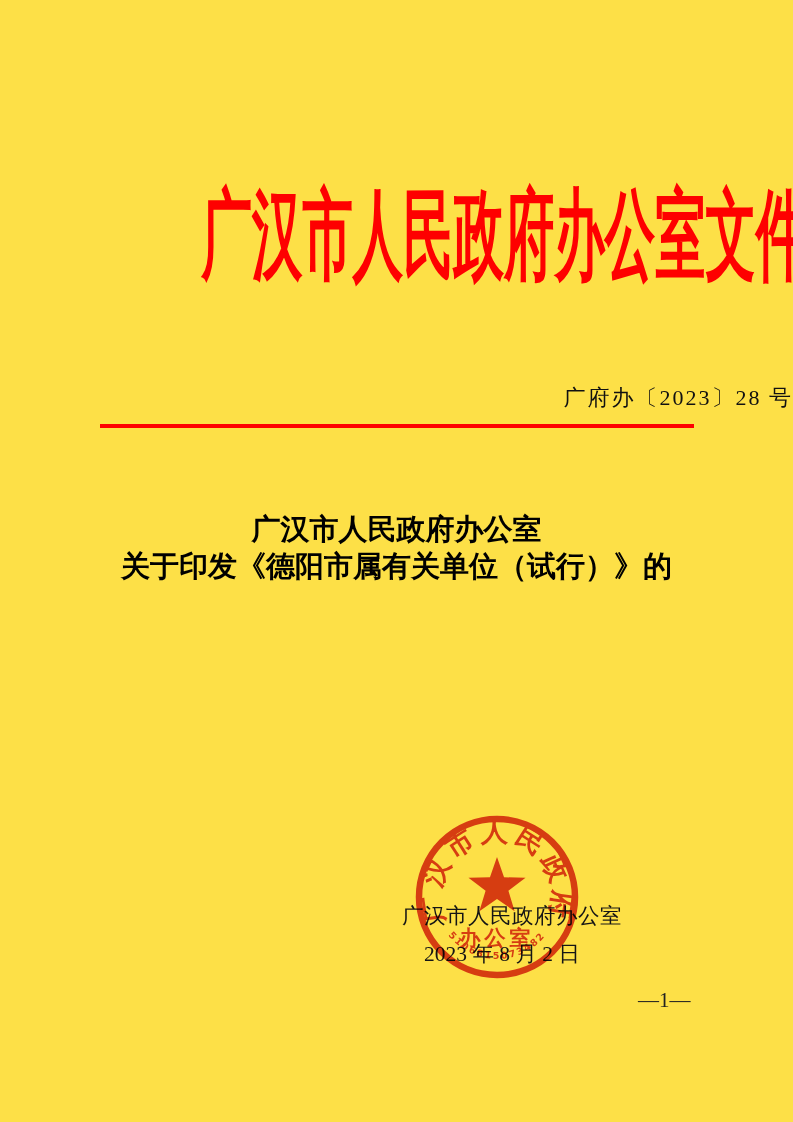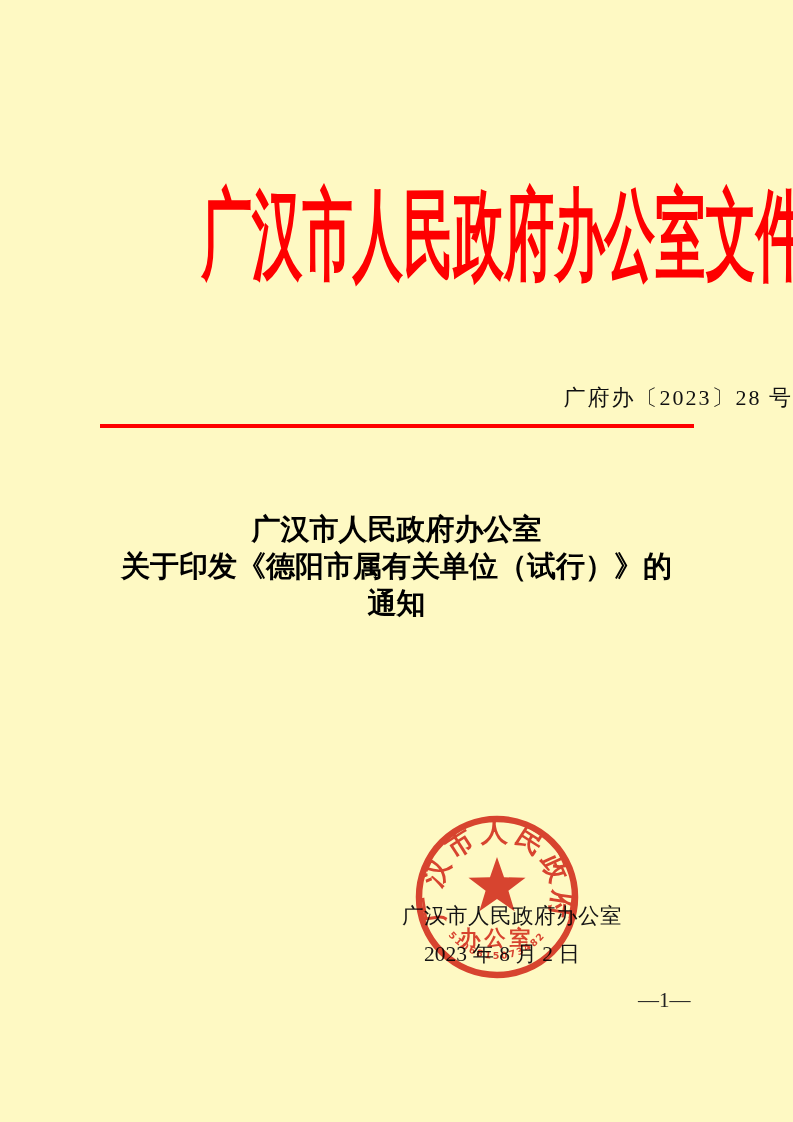--- a/index.html
+++ b/index.html
@@ -4,21 +4,21 @@
 <style>
   html, body {
     margin: 0;
     padding: 0;
     background: #ffffff;
   }
   .page {
     position: relative;
     width: 793px;
     height: 1122px;
-    background: #fef9c3;
+    background: #fde047;
     overflow: hidden;
     font-family: "Liberation Serif", "DejaVu Serif", serif;
     color: #1a1a1a;
   }
   
   .red-head-wrap {
     position: absolute;
     top: 186px;
     left: 0;
     width: 100%;
@@ -161,21 +161,20 @@
     <div class="red-head">广汉市人民政府办公室文件</div>
   </div>
 
   <div class="doc-number">广府办〔2023〕28 号</div>
 
   <div class="red-rule"></div>
 
   <div class="notice-title">
     <div>广汉市人民政府办公室</div>
     <div>关于印发《德阳市属有关单位（试行）》的</div>
-    <div>通知</div>
   </div>
 
 
   <div class="signature-org">广汉市人民政府办公室</div>
   <div class="signature-date">2023 年 8 月 2 日</div>
 
   <svg class="seal" viewBox="-92 -92 184 184">
     <defs>
       <path id="sealTopArc" d="M -48.5 28 A 56 56 0 1 1 48.5 28" fill="none"></path>
       <path id="sealBottomArc" d="M -56.2 26.2 A 62 62 0 0 0 56.2 26.2" fill="none"></path>

